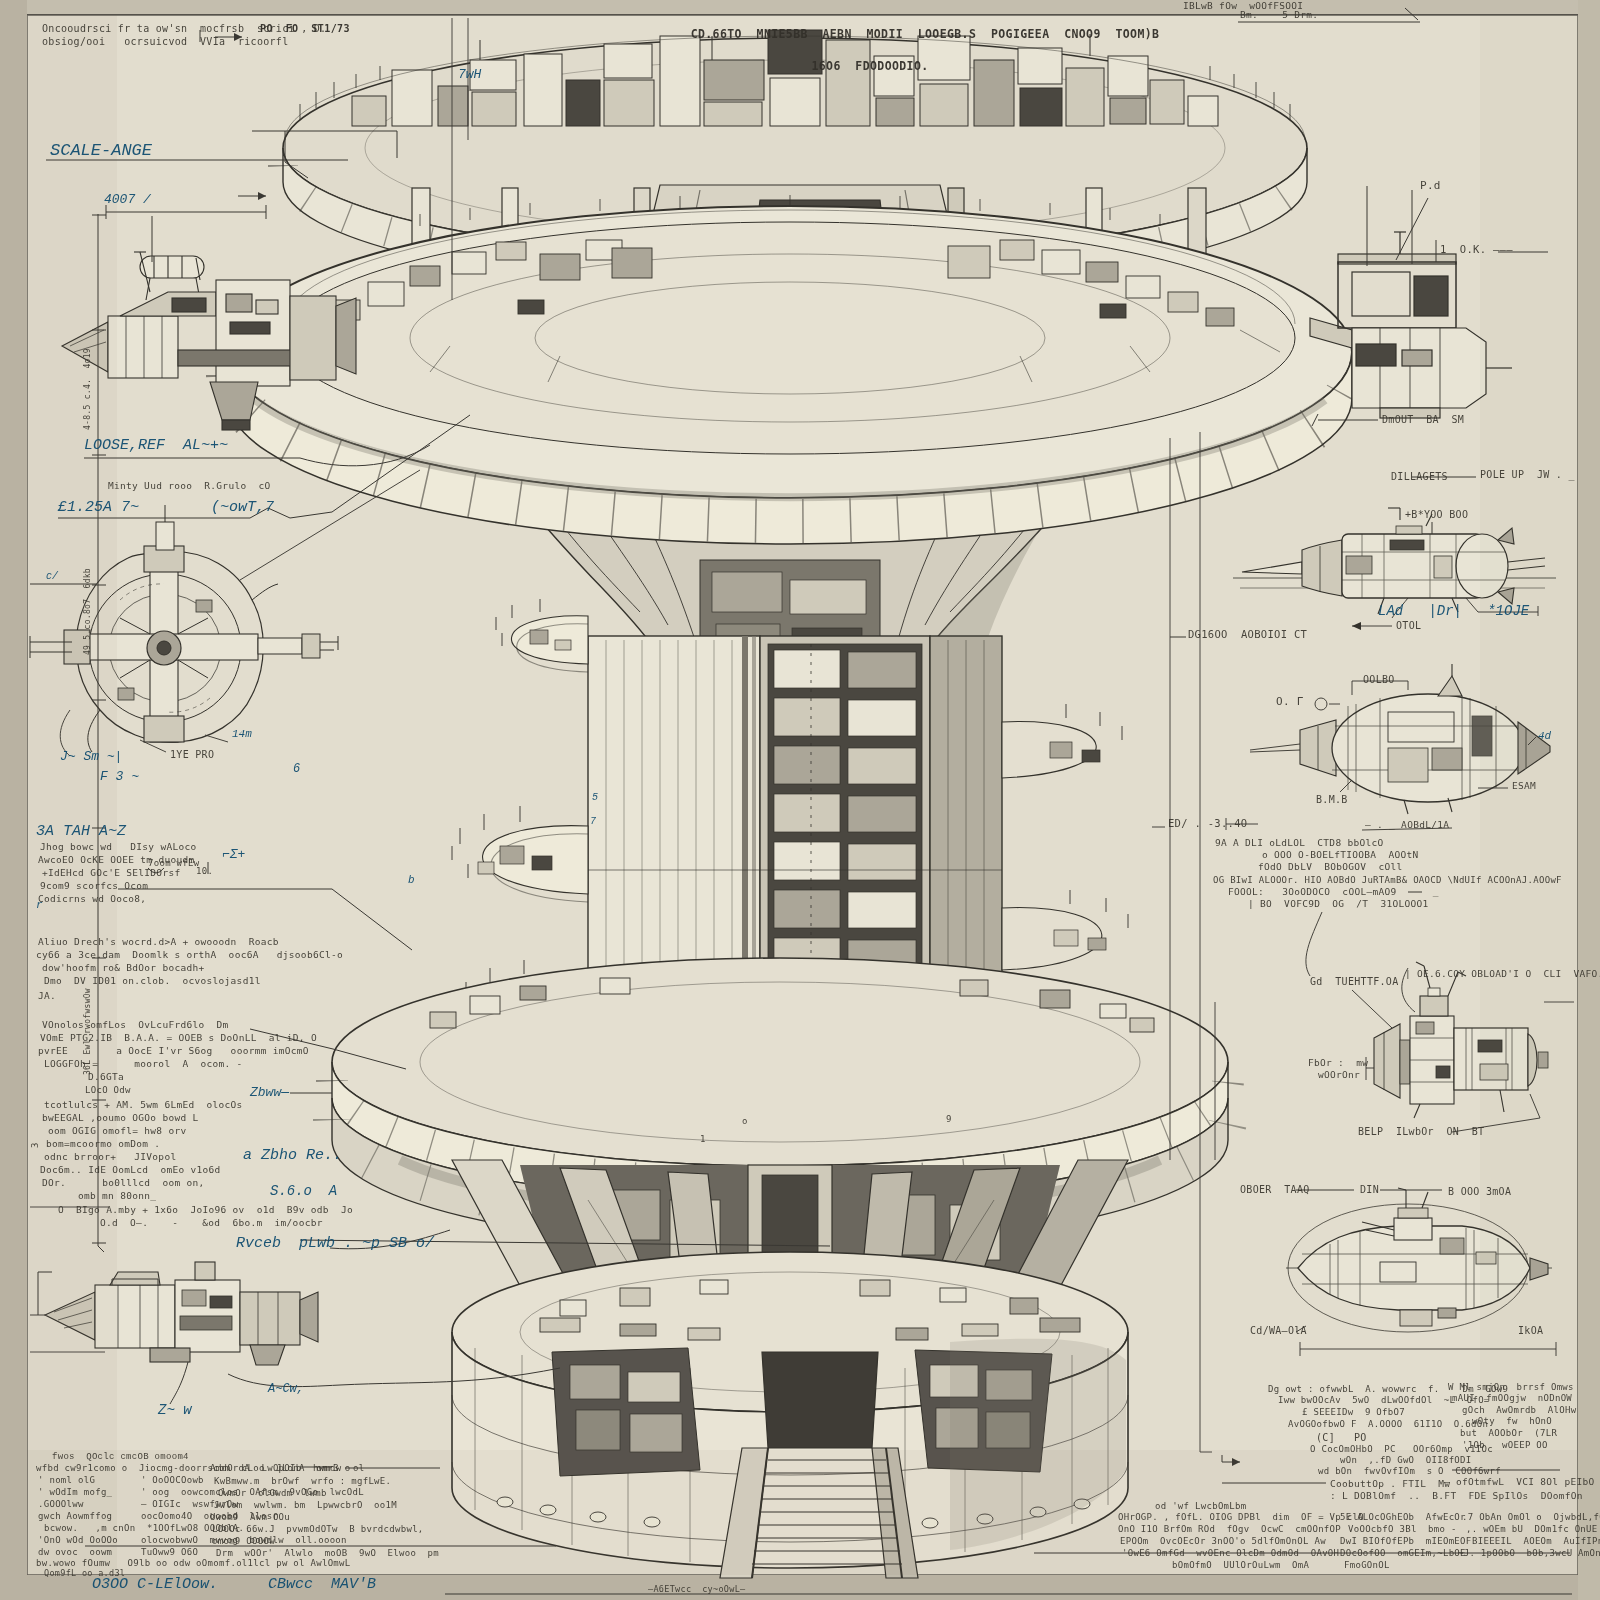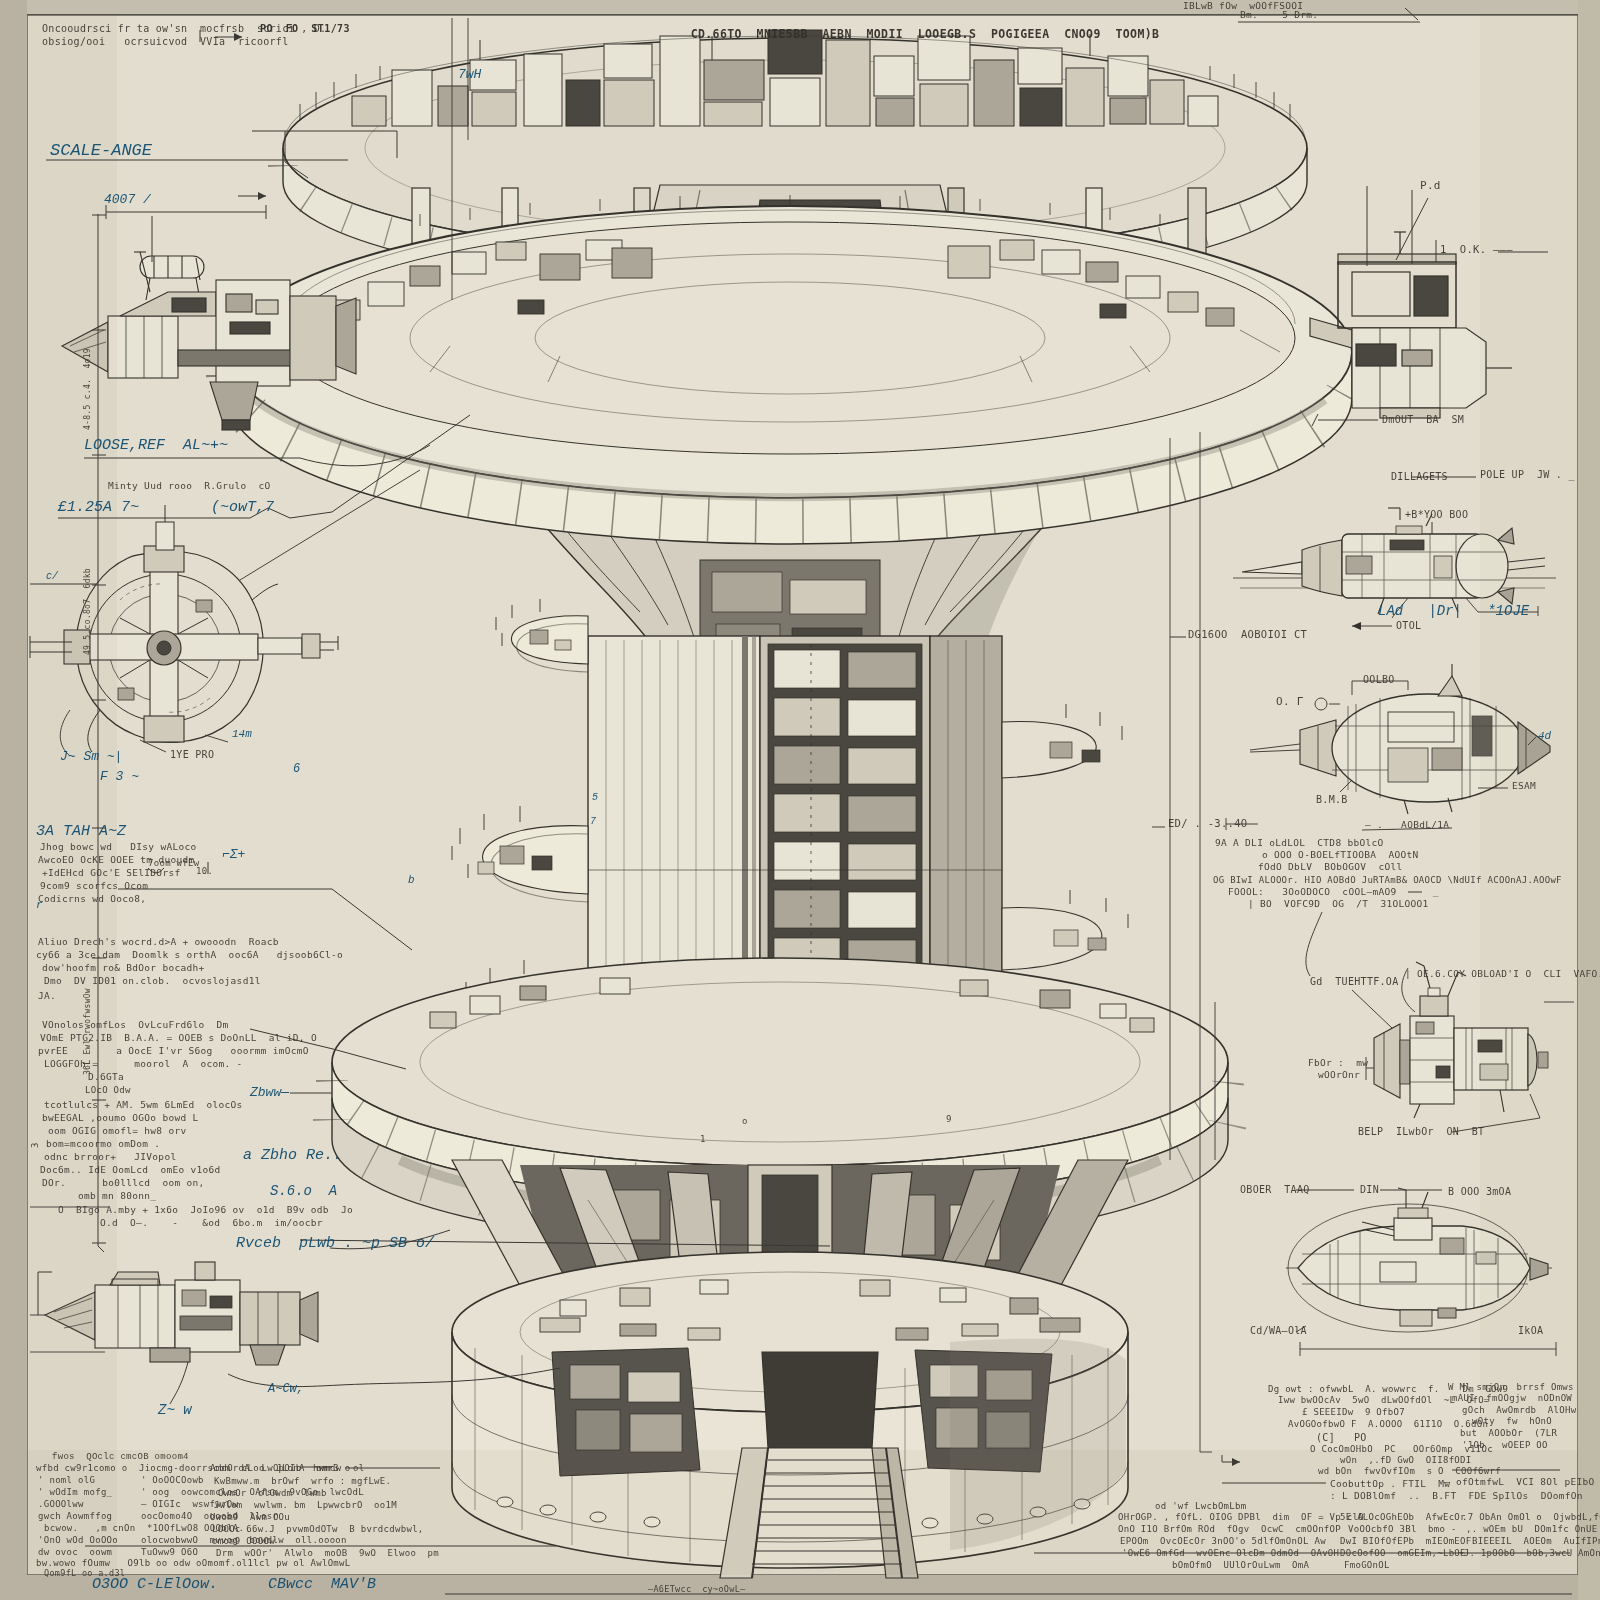--- a/index.html
+++ b/index.html
@@ -743,20 +743,21 @@
     </g>
   </svg>
 
   <div id="anno-layer">
       <span class="ann ap" style="left: 42px; top: 23px; font-size: 10px;">Oncooudrsci fr ta ow'sn  mocfrsb  scrici , D.</span>
       <span class="ann ap" style="left: 42px; top: 36px; font-size: 10px;">obsiog/ooi   ocrsuicvod  VVIa  ricoorfl</span>
       <span class="ann ab" style="left: 260px; top: 23px; font-size: 10px;">PO  FO  ST1/73</span>
       <span class="ann ap" style="left: 1183px; top: 1px; font-size: 9.5px;">IBLwB fOw  wOOfFSOOI</span>
       <span class="ann ap" style="left: 1240px; top: 10px; font-size: 9.5px;">Bm.    5 Drm.</span>
       <span class="ann ab" style="left: 455px; top: 28px; font-size: 11.5px; width: 940px; text-align: center;">CD.66TO  MNIE5BB  AEBN  MODII  LOOEGB.S  POGIGEEA  CNOO9  TOOM)B</span>
+      <span class="ann ab" style="left: 455px; top: 60px; font-size: 11.5px; width: 830px; text-align: center;">16O6  FDODOODIO.</span>
       <span class="ann ah" style="left: 50px; top: 141px; font-size: 17px;">SCALE-ANGE</span>
       <span class="ann ah" style="left: 104px; top: 193px; font-size: 13px;">4007 /</span>
       <span class="ann ah" style="left: 458px; top: 68px; font-size: 13px;">7wH</span>
       <span class="ann ah" style="left: 84px; top: 438px; font-size: 15px;">LOOSE,REF  AL~+~</span>
       <span class="ann ap" style="left: 108px; top: 481px; font-size: 9.5px;">Minty Uud rooo  R.Grulo  cO</span>
       <span class="ann ah" style="left: 58px; top: 500px; font-size: 15px;">£1.25A 7~        (~owT,7</span>
       <span class="ann ah" style="left: 232px; top: 728px; font-size: 11px;">14m</span>
       <span class="ann ap" style="left: 170px; top: 749px; font-size: 10px;">1YE PRO</span>
       <span class="ann ah" style="left: 60px; top: 750px; font-size: 13px;">J~ Sm ~|</span>
       <span class="ann ah" style="left: 100px; top: 770px; font-size: 13px;">F 3 ~</span>

